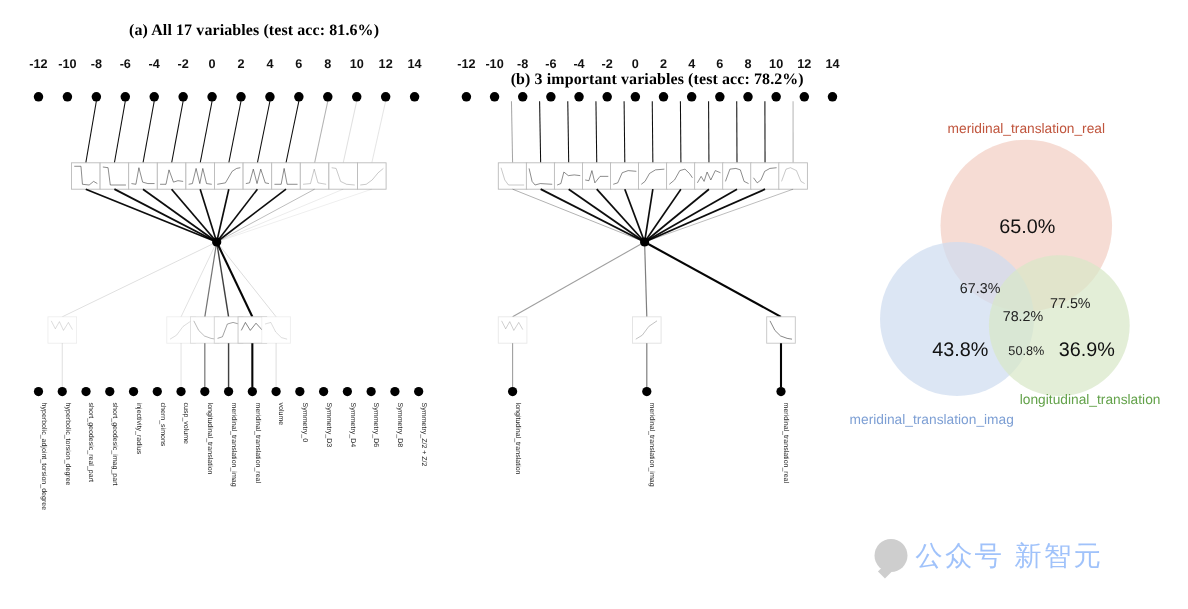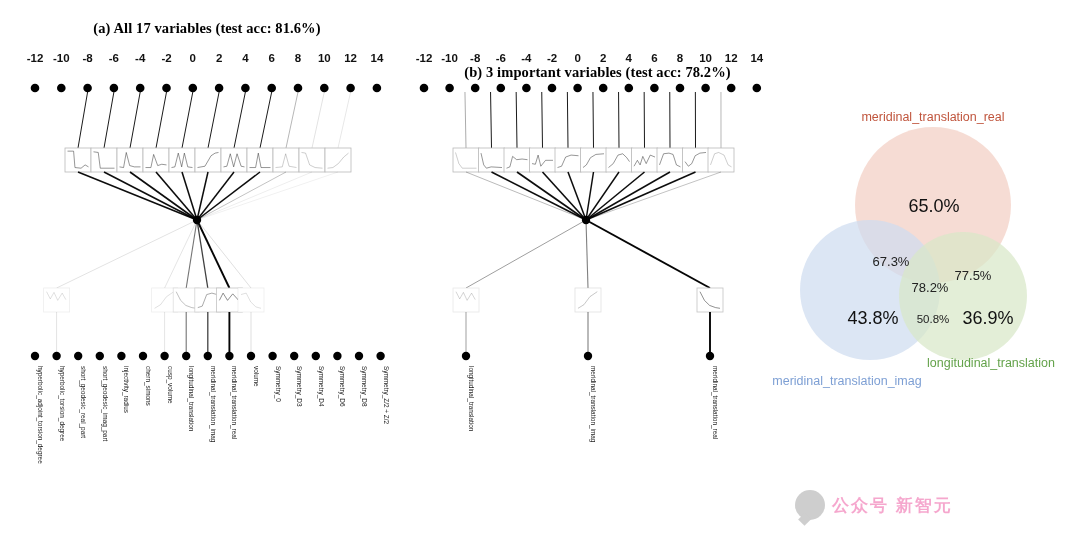--- a/index.html
+++ b/index.html
@@ -6,21 +6,21 @@
   body{width:1080px;height:554px;position:relative;overflow:hidden;
        font-family:"Liberation Sans",sans-serif;color:#000;}
   .fig{position:absolute;left:0;top:0;width:1080px;height:554px;}
 
   
   .panel-title{
     position:absolute;text-align:center;
     font-family:"Liberation Serif",serif;font-weight:bold;
     font-size:14.5px;color:#000;letter-spacing:.1px;
   }
-  #title-a{left:12px;top:20px;width:390px;text-align:center;}
+  #title-a{left:36px;top:20px;width:390px;text-align:center;}
   #title-b{left:410px;top:20px;width:375px;margin-top:44px;}
   #title-c{left:800px;top:14px;width:240px;line-height:19px;}
 
   
   .net{position:absolute;}
   #net-a{left:14px;top:44px;width:400px;height:430px;}
   #net-b{left:408px;top:44px;width:370px;height:430px;}
   .net svg{display:block;}
 
   .tick{font-family:"Liberation Sans",sans-serif;font-size:11.5px;
@@ -48,22 +48,22 @@
   #watermark{
     position:absolute;left:795px;top:484px;width:270px;height:42px;
     display:flex;align-items:center;gap:7px;pointer-events:none;
     opacity:.48;
   }
   #wm-bubble{width:30px;height:30px;border-radius:50%;background:#9a9a9a;
              position:relative;flex:0 0 auto;}
   #wm-bubble:after{content:"";position:absolute;left:5px;bottom:-4px;
              width:9px;height:9px;background:#9a9a9a;
              transform:rotate(45deg);}
-  #wm-text{font-family:"Liberation Sans",sans-serif;font-size:17px;
-           font-weight:bold;color:#ec4899;letter-spacing:2px;
+  #wm-text{font-family:"Liberation Sans",sans-serif;font-size:25px;
+           font-weight:normal;color:#3b82f6;letter-spacing:2px;
            white-space:nowrap;}
 </style>
 </head>
 <body>
 
 <div class="fig">
 
   <div class="panel-title" id="title-a">(a) All 17 variables (test acc: 81.6%)</div>
   <div class="panel-title" id="title-b">(b) 3 important variables (test acc: 78.2%)</div>
 

